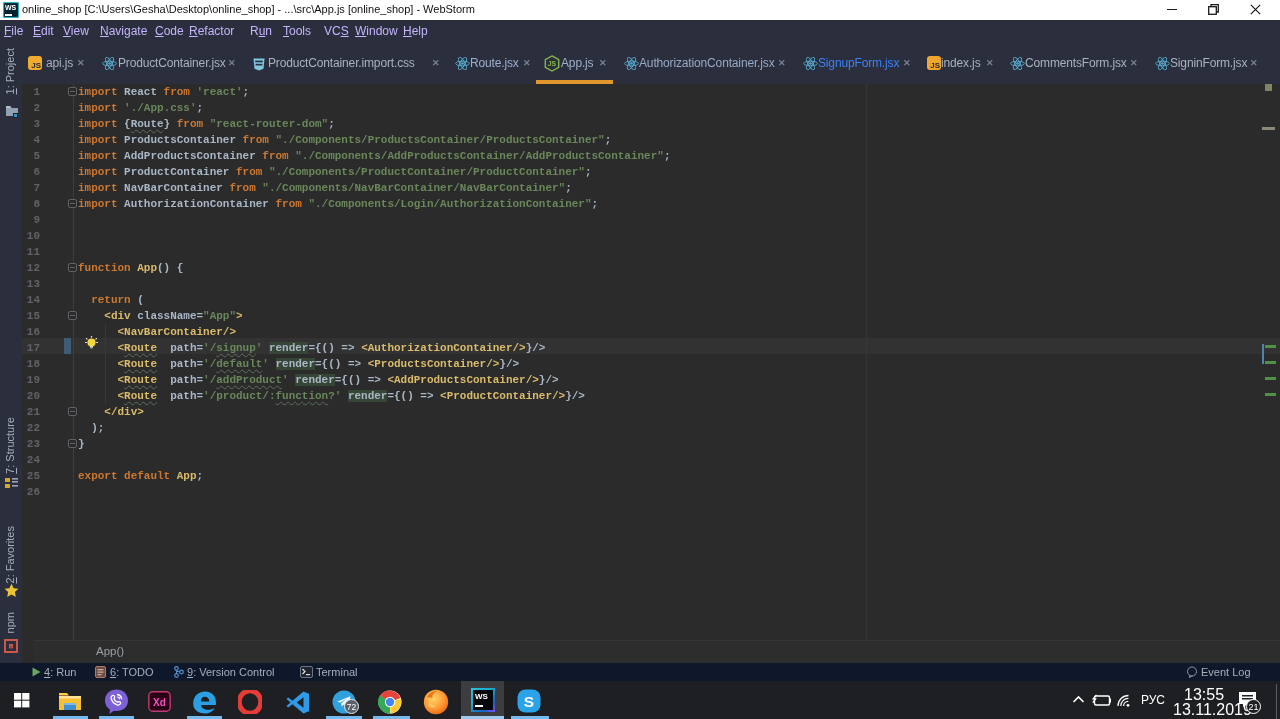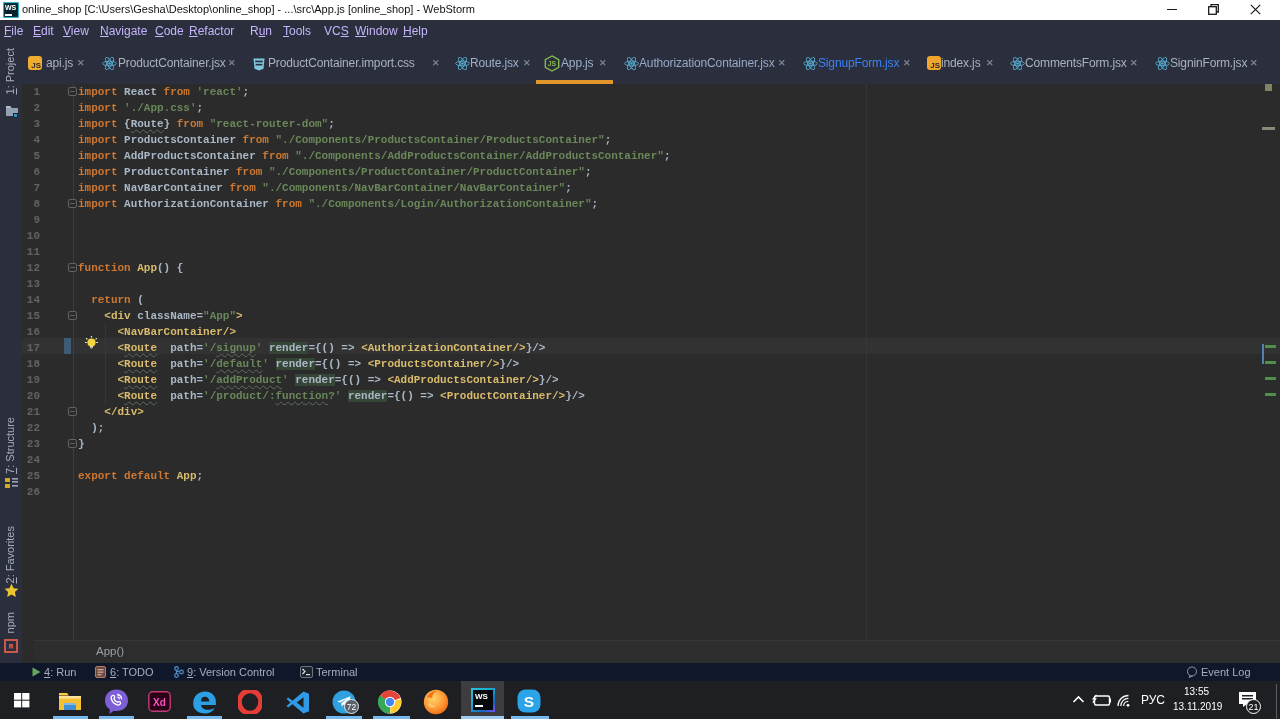--- a/index.html
+++ b/index.html
@@ -50,21 +50,21 @@
 #breadcrumb span { position:absolute; left:62px; top:4px; font-size:11.5px; color:#9aa0a8; }
 
 
 #bottombar { position:absolute; left:0; top:663px; width:1280px; height:18px; background:#0f172a; }
 .bb { position:absolute; top:3px; font-size:11px; color:#a6aebb; }
 .bb u { text-decoration:underline; }
 
 
 #taskbar { position:absolute; left:0; top:681px; width:1280px; height:38px; background:#1d1f22; }
 .runbar { position:absolute; top:35px; height:3px; background:#76b9ed; }
-.tray { position:absolute; color:#ffffff; font-size:10px; }
+.tray { position:absolute; color:#ffffff; font-size:16px; }
 </style>
 </head>
 <body>
 <div id="root">
 
   <div id="titlebar">
     <div id="wsicon">
         <span class="ws">WS</span>
         <span class="bar"></span>
       </div>

